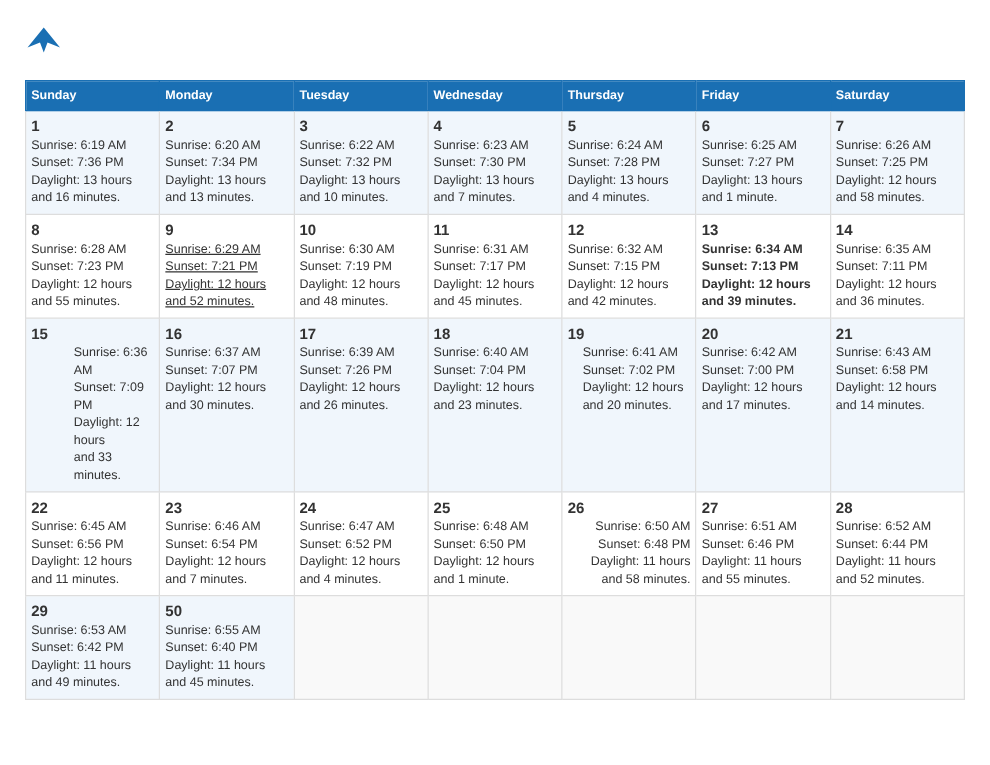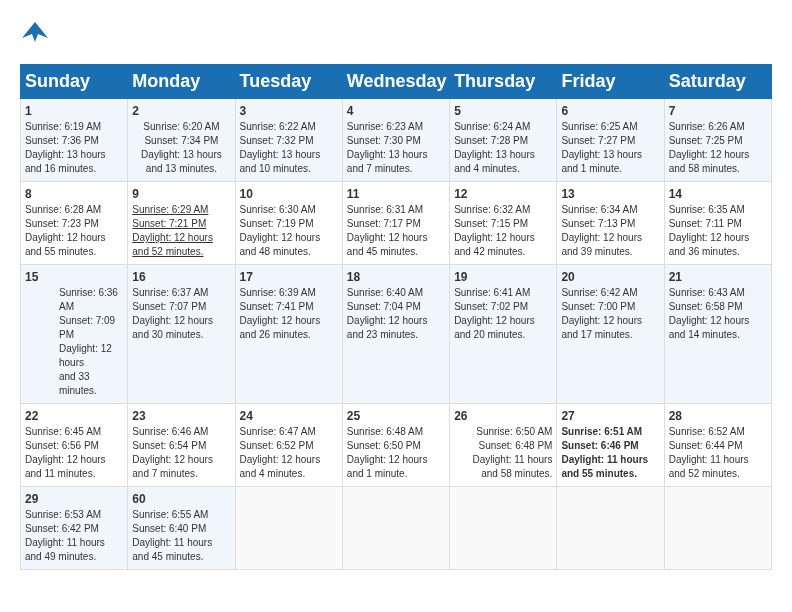--- a/index.html
+++ b/index.html
@@ -44,21 +44,21 @@
       color: #555;
     }
     table {
       width: 100%;
       border-collapse: collapse;
       table-layout: fixed;
     }
     thead tr th {
       background-color: #1a6fb3;
       color: #fff;
-      font-size: 18px;
+      font-size: 10px;
       font-weight: bold;
       padding: 6px 4px;
       text-align: left;
       border: 1px solid #1a6fb3;
     }
     tbody tr td {
       vertical-align: top;
       padding: 5px 4px;
       font-size: 10px;
       color: #333;
@@ -119,21 +119,21 @@
   <tr>
         <td>
           <span class="day-num">1</span>
           <div class="day-info" style="white-space: pre-line;">Sunrise: 6:19 AM
 Sunset: 7:36 PM
 Daylight: 13 hours
 and 16 minutes.</div>
         </td>
         <td>
           <span class="day-num">2</span>
-          <div class="day-info" style="white-space: pre-line; text-align: center;">Sunrise: 6:20 AM
+          <div class="day-info" style="white-space: pre-line;">Sunrise: 6:20 AM
 Sunset: 7:34 PM
 Daylight: 13 hours
 and 13 minutes.</div>
         </td>
         <td>
           <span class="day-num">3</span>
           <div class="day-info" style="white-space: pre-line;">Sunrise: 6:22 AM
 Sunset: 7:32 PM
 Daylight: 13 hours
 and 10 minutes.</div>
@@ -198,21 +198,21 @@
         </td>
         <td>
           <span class="day-num">12</span>
           <div class="day-info" style="white-space: pre-line;">Sunrise: 6:32 AM
 Sunset: 7:15 PM
 Daylight: 12 hours
 and 42 minutes.</div>
         </td>
         <td>
           <span class="day-num">13</span>
-          <div class="day-info" style="white-space: pre-line;">Sunrise: 6:34 AM
+          <div class="day-info" style="white-space: pre-line; font-weight: bold;">Sunrise: 6:34 AM
 Sunset: 7:13 PM
 Daylight: 12 hours
 and 39 minutes.</div>
         </td>
         <td>
           <span class="day-num">14</span>
           <div class="day-info" style="white-space: pre-line;">Sunrise: 6:35 AM
 Sunset: 7:11 PM
 Daylight: 12 hours
 and 36 minutes.</div>
@@ -229,34 +229,34 @@
         <td>
           <span class="day-num">16</span>
           <div class="day-info" style="white-space: pre-line;">Sunrise: 6:37 AM
 Sunset: 7:07 PM
 Daylight: 12 hours
 and 30 minutes.</div>
         </td>
         <td>
           <span class="day-num">17</span>
           <div class="day-info" style="white-space: pre-line;">Sunrise: 6:39 AM
-Sunset: 7:41 PM
+Sunset: 7:26 PM
 Daylight: 12 hours
 and 26 minutes.</div>
         </td>
         <td>
           <span class="day-num">18</span>
           <div class="day-info" style="white-space: pre-line;">Sunrise: 6:40 AM
 Sunset: 7:04 PM
 Daylight: 12 hours
 and 23 minutes.</div>
         </td>
         <td>
           <span class="day-num">19</span>
-          <div class="day-info" style="white-space: pre-line;">Sunrise: 6:41 AM
+          <div class="day-info" style="white-space: pre-line; margin-left: 12px;">Sunrise: 6:41 AM
 Sunset: 7:02 PM
 Daylight: 12 hours
 and 20 minutes.</div>
         </td>
         <td>
           <span class="day-num">20</span>
           <div class="day-info" style="white-space: pre-line;">Sunrise: 6:42 AM
 Sunset: 7:00 PM
 Daylight: 12 hours
 and 17 minutes.</div>
@@ -300,21 +300,21 @@
         </td>
         <td>
           <span class="day-num">26</span>
           <div class="day-info" style="white-space: pre-line; text-align: right;">Sunrise: 6:50 AM
 Sunset: 6:48 PM
 Daylight: 11 hours
 and 58 minutes.</div>
         </td>
         <td>
           <span class="day-num">27</span>
-          <div class="day-info" style="white-space: pre-line; font-weight: bold;">Sunrise: 6:51 AM
+          <div class="day-info" style="white-space: pre-line;">Sunrise: 6:51 AM
 Sunset: 6:46 PM
 Daylight: 11 hours
 and 55 minutes.</div>
         </td>
         <td>
           <span class="day-num">28</span>
           <div class="day-info" style="white-space: pre-line;">Sunrise: 6:52 AM
 Sunset: 6:44 PM
 Daylight: 11 hours
 and 52 minutes.</div>
@@ -322,21 +322,21 @@
       </tr>
       <tr>
         <td>
           <span class="day-num">29</span>
           <div class="day-info" style="white-space: pre-line;">Sunrise: 6:53 AM
 Sunset: 6:42 PM
 Daylight: 11 hours
 and 49 minutes.</div>
         </td>
         <td>
-          <span class="day-num">60</span>
+          <span class="day-num">50</span>
           <div class="day-info" style="white-space: pre-line;">Sunrise: 6:55 AM
 Sunset: 6:40 PM
 Daylight: 11 hours
 and 45 minutes.</div>
         </td>
         <td class="empty-cell"></td>
         <td class="empty-cell"></td>
         <td class="empty-cell"></td>
         <td class="empty-cell"></td>
         <td class="empty-cell"></td>

